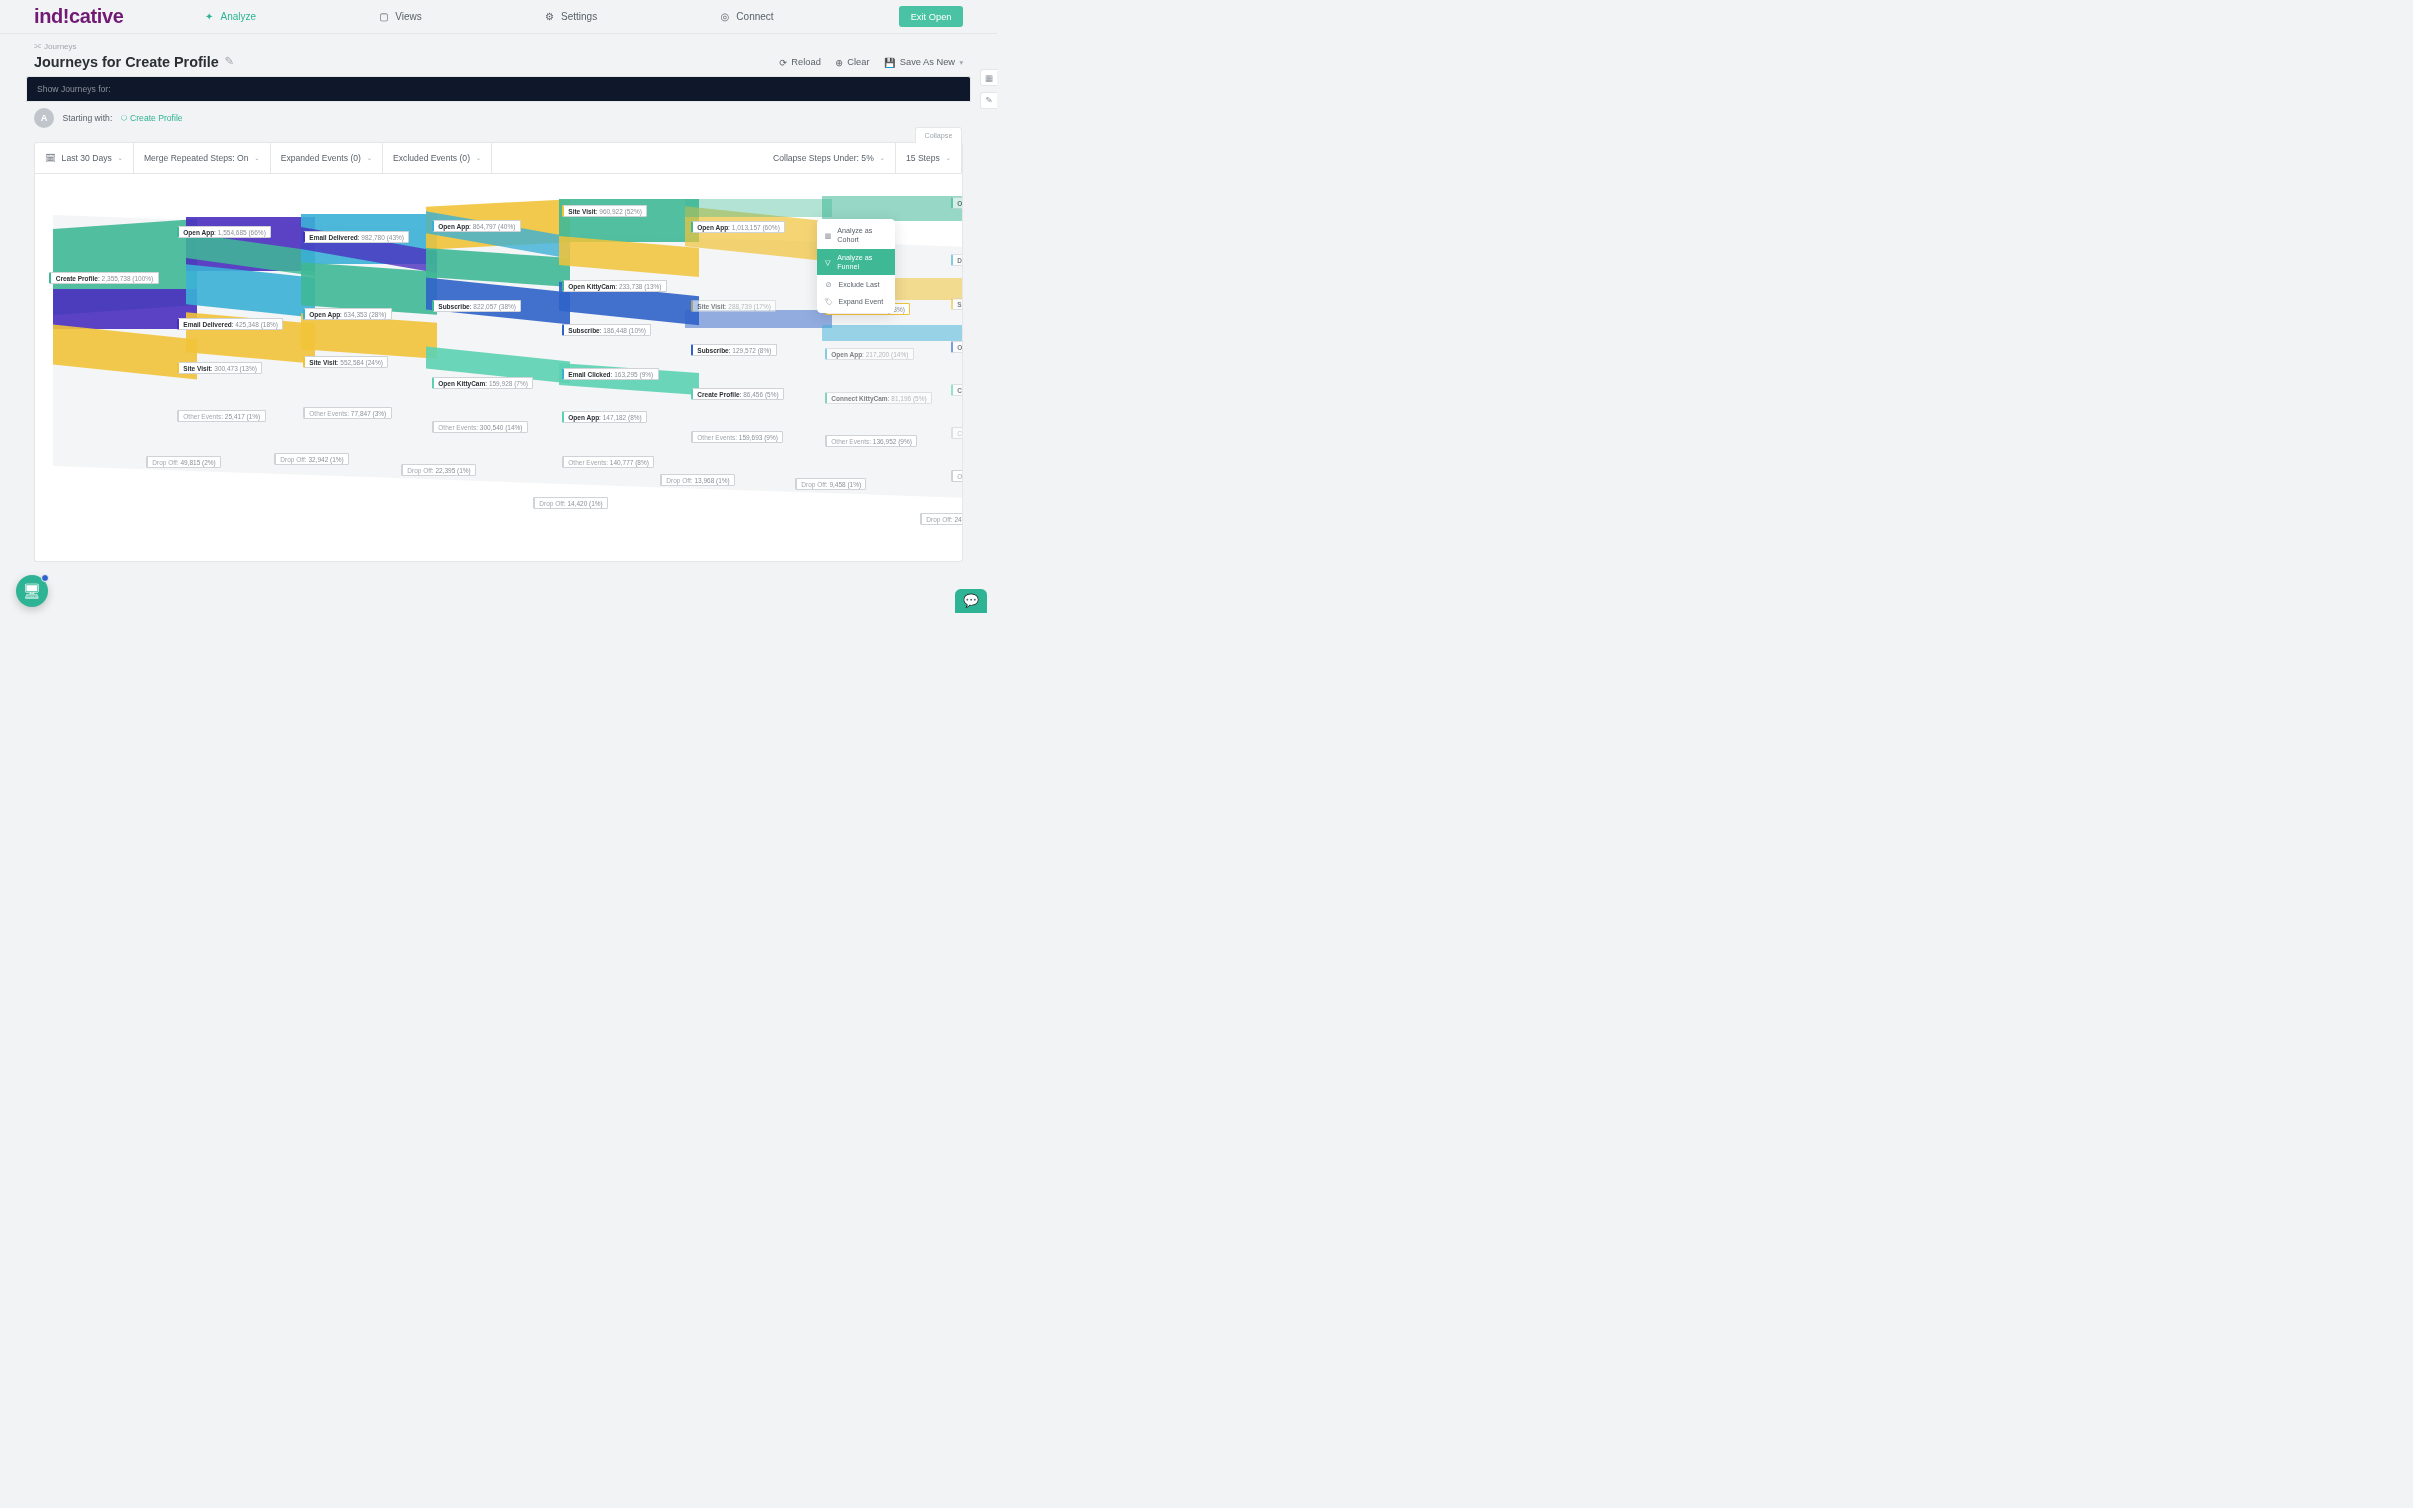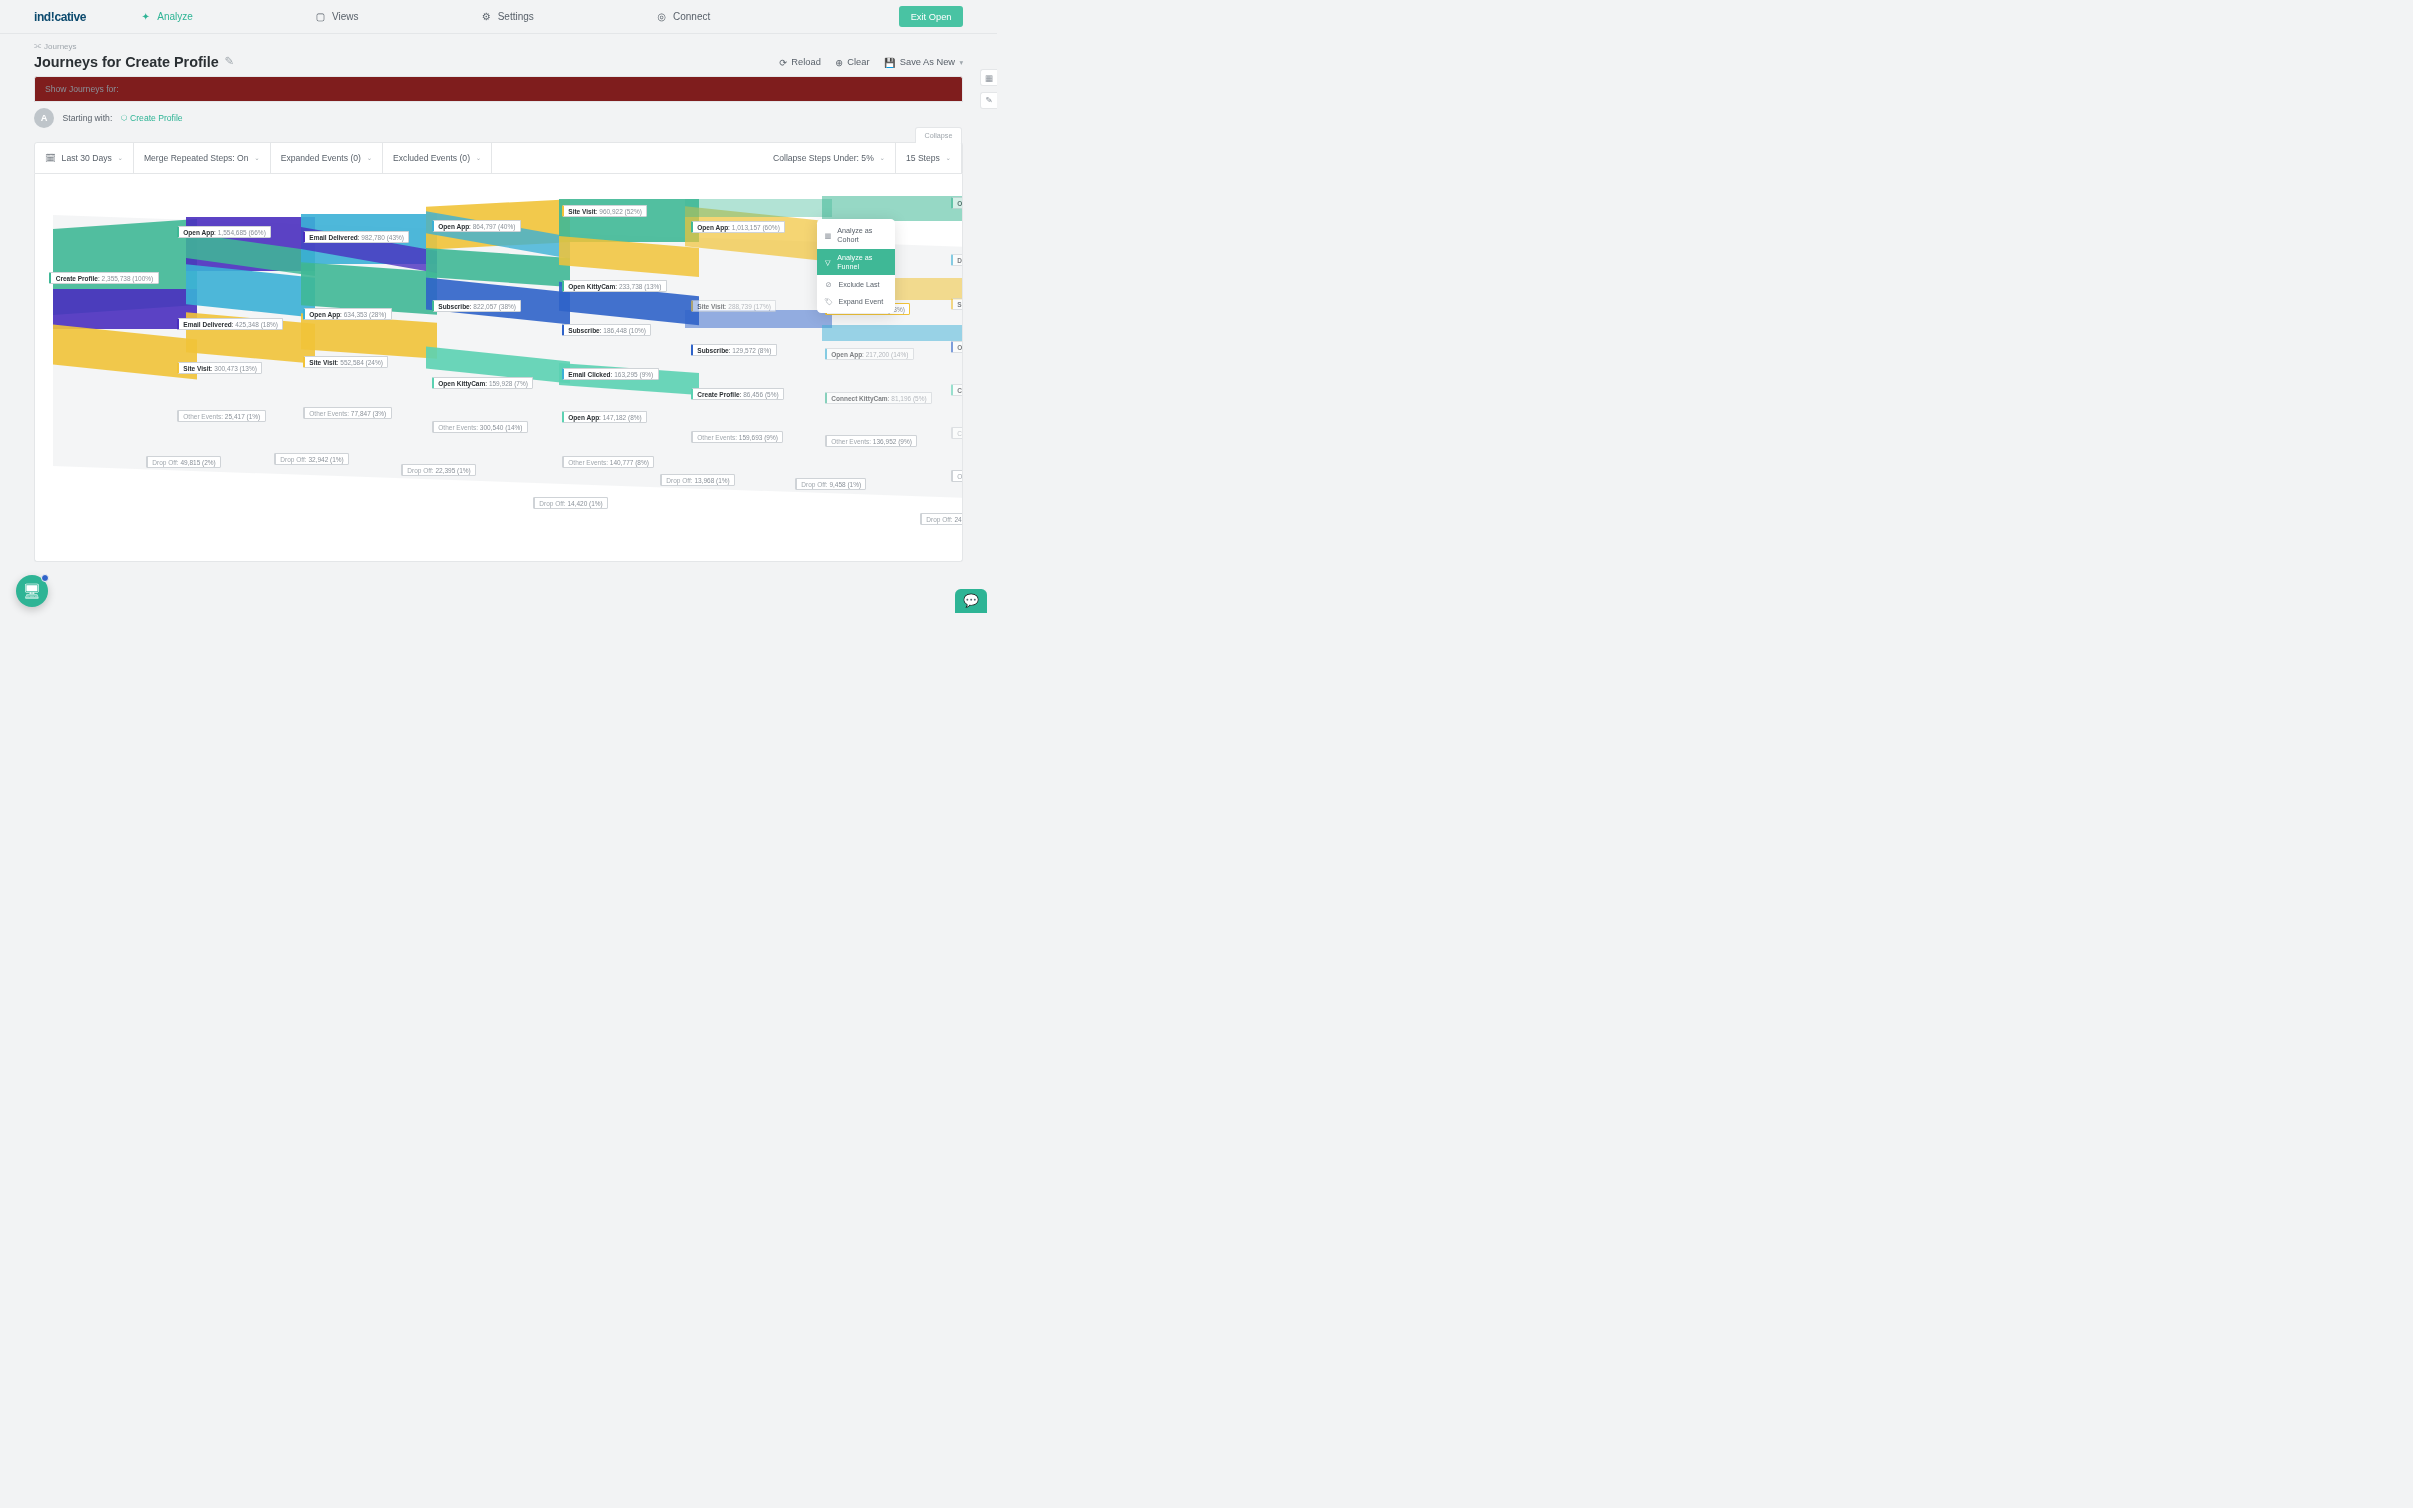--- a/index.html
+++ b/index.html
@@ -1,38 +1,38 @@
 <!DOCTYPE html>
 <html style="font-size:11.5px"><head>
 <meta charset="utf-8">
 <style>
 * { margin: 0; padding: 0; box-sizing: border-box; font-family: -apple-system, BlinkMacSystemFont, "Segoe UI", Helvetica, Arial, sans-serif; }
 body { background: #f2f3f4; color: #2a2f33; width: 997px; height: 623px; overflow: hidden; position: relative; }
 
 
 .topbar { height: 34px; display: flex; align-items: center; padding: 0 34px 0 34px; border-bottom: 0.7px solid #e4e6e8; }
-.logo { font-weight: 900; font-size: 12px; letter-spacing: -0.4px; color: #0c4a6e; margin-right: 54px; }
+.logo { font-weight: 900; font-size: 20px; letter-spacing: -0.4px; color: #701a75; margin-right: 80px; }
 .navtabs { display: flex; gap: 122px; flex: 1; }
 .navtab { display: flex; align-items: center; gap: 5.7px; font-size: 10px; color: #59616a; cursor: pointer; }
 .navtab.active { color: #2eb495; }
 .navtab .ic { width: 11.5px; height: 11.5px; display: inline-flex; align-items: center; justify-content: center; }
 .exit-btn { background: #49c3a3; color: #fff; border: none; border-radius: 2.9px; padding: 5.7px 11.5px; font-size: 9.3px; font-weight: 500; cursor: pointer; }
 
 
 .subhead { padding: 7.2px 34px 5.7px; }
 .breadcrumb { font-size: 8px; color: #a0a7ad; display: flex; align-items: center; gap: 2.9px; }
 .titlerow { display: flex; margin-top: 2.9px; }
 .titlerow h1 { font-size: 14.4px; font-weight: 700; color: #2a2f33; }
 .titlerow .pen { margin-left: 5.7px; color: #a0a7ad; cursor: pointer; }
 .titlerow .actions { margin-left: auto; display: flex; gap: 14.4px; align-items: center; }
 .actions .act { display: flex; align-items: center; gap: 4.3px; font-size: 9.3px; color: #59616a; cursor: pointer; }
 .actions .act .chev { font-size: 7.2px; color: #a0a7ad; }
 
 
-.querybox { margin: 0 34px; background: #7f1d1d; border: 0.7px solid #e4e6e8; border-radius: 2.9px 2.9px 0 0; padding: 7.2px 10px; font-size: 8.6px; color: #8a9199; }
+.querybox { margin: 0 26px; background: #0f172a; border: 0.7px solid #e4e6e8; border-radius: 2.9px 2.9px 0 0; padding: 7.2px 10px; font-size: 8.6px; color: #8a9199; }
 .startrow { margin: 5.7px 34px 0; display: flex; align-items: center; gap: 8.6px; }
 .circleA { width: 20px; height: 20px; border-radius: 50%; background: #bfc5ca; color: #fff; display: flex; align-items: center; justify-content: center; font-size: 9.3px; font-weight: 600; }
 .startrow .lbl { font-size: 8.6px; color: #59616a; }
 .startrow .ev { color: #2eb495; font-size: 8.6px; display: flex; align-items: center; gap: 2.9px; }
 .startrow .ev::before { content: "⬡"; font-size: 7.2px; }
 
 
 .toolbar { margin: 14.4px 34px 0; background: #fff; border: 0.7px solid #e4e6e8; border-top-left-radius: 2.9px; border-top-right-radius: 2.9px; display: flex; align-items: stretch; height: 32px; font-size: 8.6px; color: #59616a; position: relative; }
 .toolbar .tseg { display: flex; align-items: center; padding: 0 10px; border-right: 0.7px solid #e4e6e8; gap: 5.7px; cursor: pointer; white-space: nowrap; }
 .toolbar .tseg .chev { font-size: 6.5px; color: #a0a7ad; }

